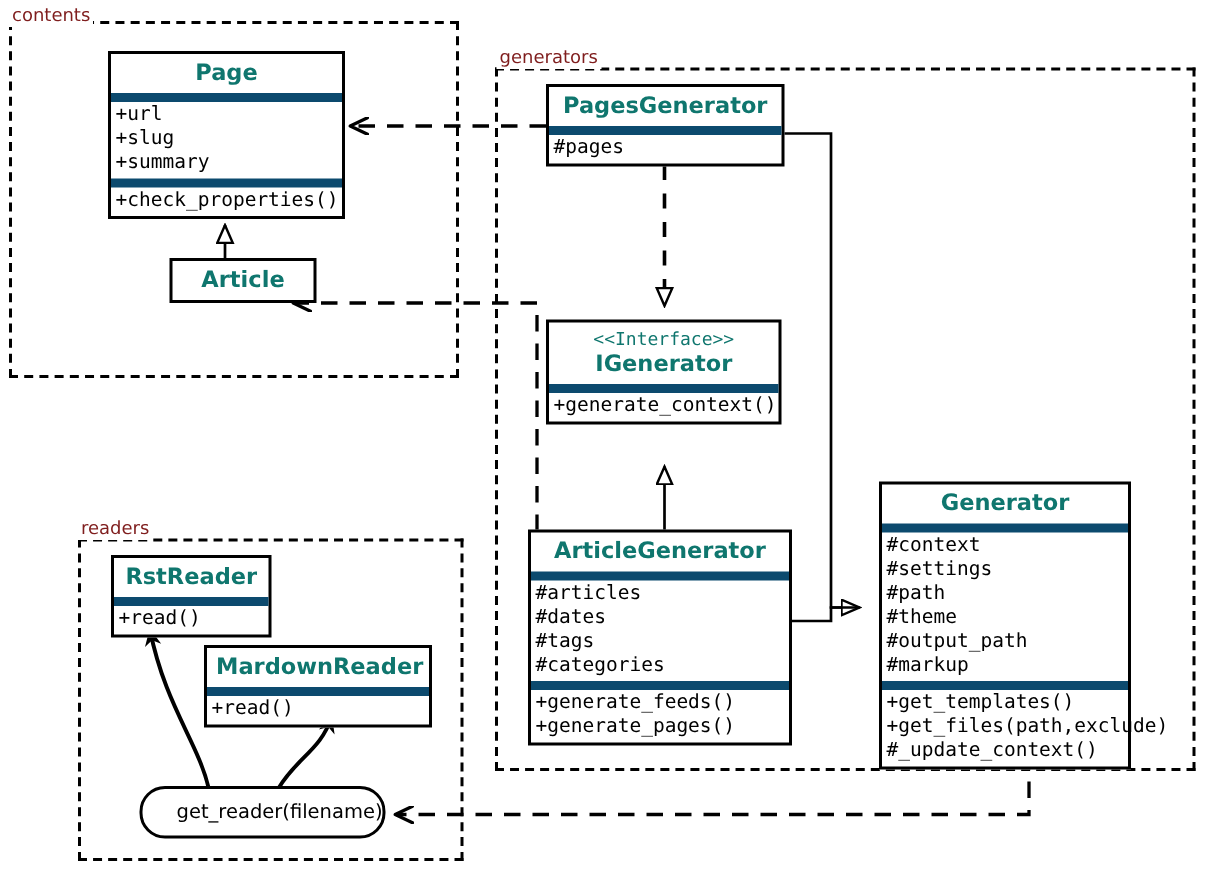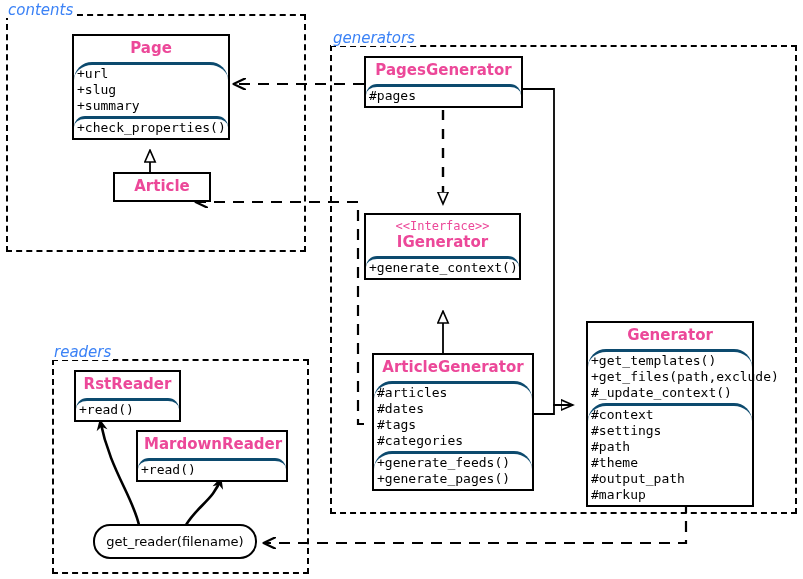--- a/index.html
+++ b/index.html
@@ -27,72 +27,70 @@
   
   .package {
     position: absolute;
     box-sizing: border-box;
     border: 2px dashed #000;
     background: transparent;
   }
   .pkg-label {
     position: absolute;
     font-family: "DejaVu Sans", sans-serif;
-    font-size: 15px;
-    color: #3b82f6;
+    font-size: 12px;
+    color: #7f1d1d;
     background: #ffffff;
     padding: 0 2px;
     white-space: nowrap;
     line-height: 16px;
-    font-style: italic;
   }
 
   
   .uml {
     position: absolute;
     box-sizing: border-box;
     border: 2px solid #000;
     background: #ffffff;
     z-index: 5;
   }
   .uml .name {
     font-family: "DejaVu Sans", sans-serif;
     font-weight: bold;
     font-size: 15px;
     text-align: center;
     padding: 4px 6px 5px 6px;
-    color: #ec4899;
+    color: #0f766e;
     line-height: 17px;
   }
   .uml .stereo {
     font-family: "DejaVu Sans Mono", monospace;
     font-weight: normal;
     font-size: 12px;
     text-align: center;
     display: block;
     line-height: 15px;
   }
   .uml .sep {
-    border-top: 3px solid #0c4a6e;
-    border-radius: 18px;
+    border-top: 6px solid #0c4a6e;
   }
   .uml .compartment {
     padding: 1px 3px 2px 3px;
   }
   .uml .member {
     font-family: "DejaVu Sans Mono", monospace;
     font-size: 13px;
     line-height: 16px;
     color: #000;
     white-space: nowrap;
   }
   .uml.plain {
     display: flex;
     align-items: center;
-    justify-content: center;
+    justify-content: flex-end;
     border-radius: 17px;
   }
   .uml.plain .fn {
     font-family: "DejaVu Sans", sans-serif;
     font-size: 13px;
     color: #000;
   }
 </style>
 </head>
 <body>
@@ -188,49 +186,49 @@
   <div class="uml" style="left:364px; top:213px; width:157px;">
     <div class="name">
       <span class="stereo">&lt;&lt;Interface&gt;&gt;</span>
       <span>IGenerator</span>
     </div>
     <div class="compartment sep">
       <div class="member">+generate_context()</div>
     </div>
   </div>
 
-  <div class="uml" style="left:372px; top:353px; width:162px;">
+  <div class="uml" style="left:352px; top:353px; width:176px;">
     <div class="name">ArticleGenerator</div>
     <div class="compartment sep">
       <div class="member">#articles</div>
       <div class="member">#dates</div>
       <div class="member">#tags</div>
       <div class="member">#categories</div>
     </div>
     <div class="compartment sep">
       <div class="member">+generate_feeds()</div>
       <div class="member">+generate_pages()</div>
     </div>
   </div>
 
   <div class="uml" style="left:586px; top:321px; width:168px;">
     <div class="name">Generator</div>
-    <div class="compartment sep">
-      <div class="member">+get_templates()</div>
-      <div class="member">+get_files(path,exclude)</div>
-      <div class="member">#_update_context()</div>
-    </div>
     <div class="compartment sep">
       <div class="member">#context</div>
       <div class="member">#settings</div>
       <div class="member">#path</div>
       <div class="member">#theme</div>
       <div class="member">#output_path</div>
       <div class="member">#markup</div>
     </div>
+    <div class="compartment sep">
+      <div class="member">+get_templates()</div>
+      <div class="member">+get_files(path,exclude)</div>
+      <div class="member">#_update_context()</div>
+    </div>
   </div>
 
   <div class="uml" style="left:74px; top:370px; width:107px;">
     <div class="name">RstReader</div>
     <div class="compartment sep">
       <div class="member">+read()</div>
     </div>
   </div>
 
   <div class="uml" style="left:136px; top:430px; width:152px;">

